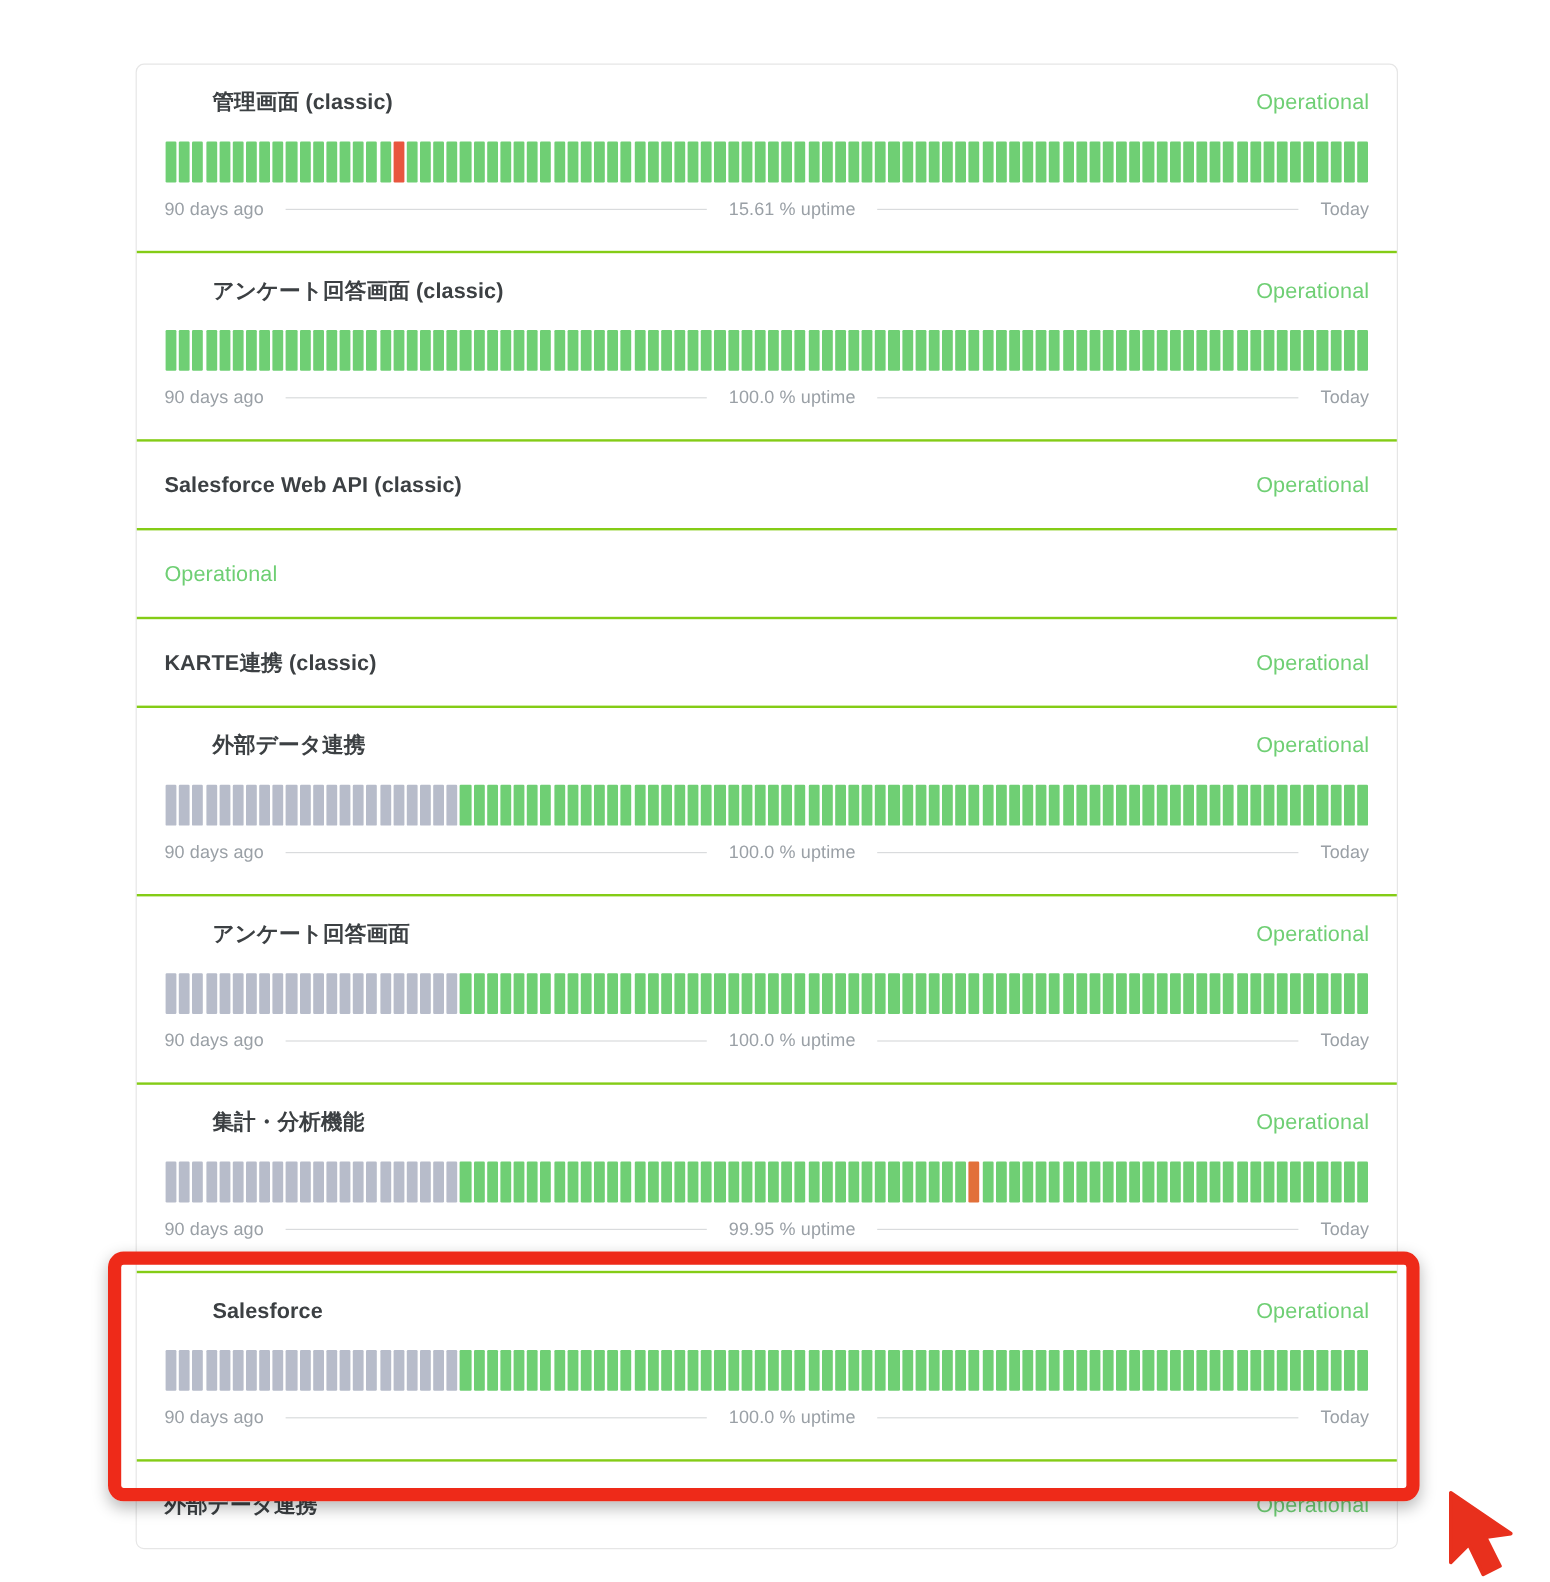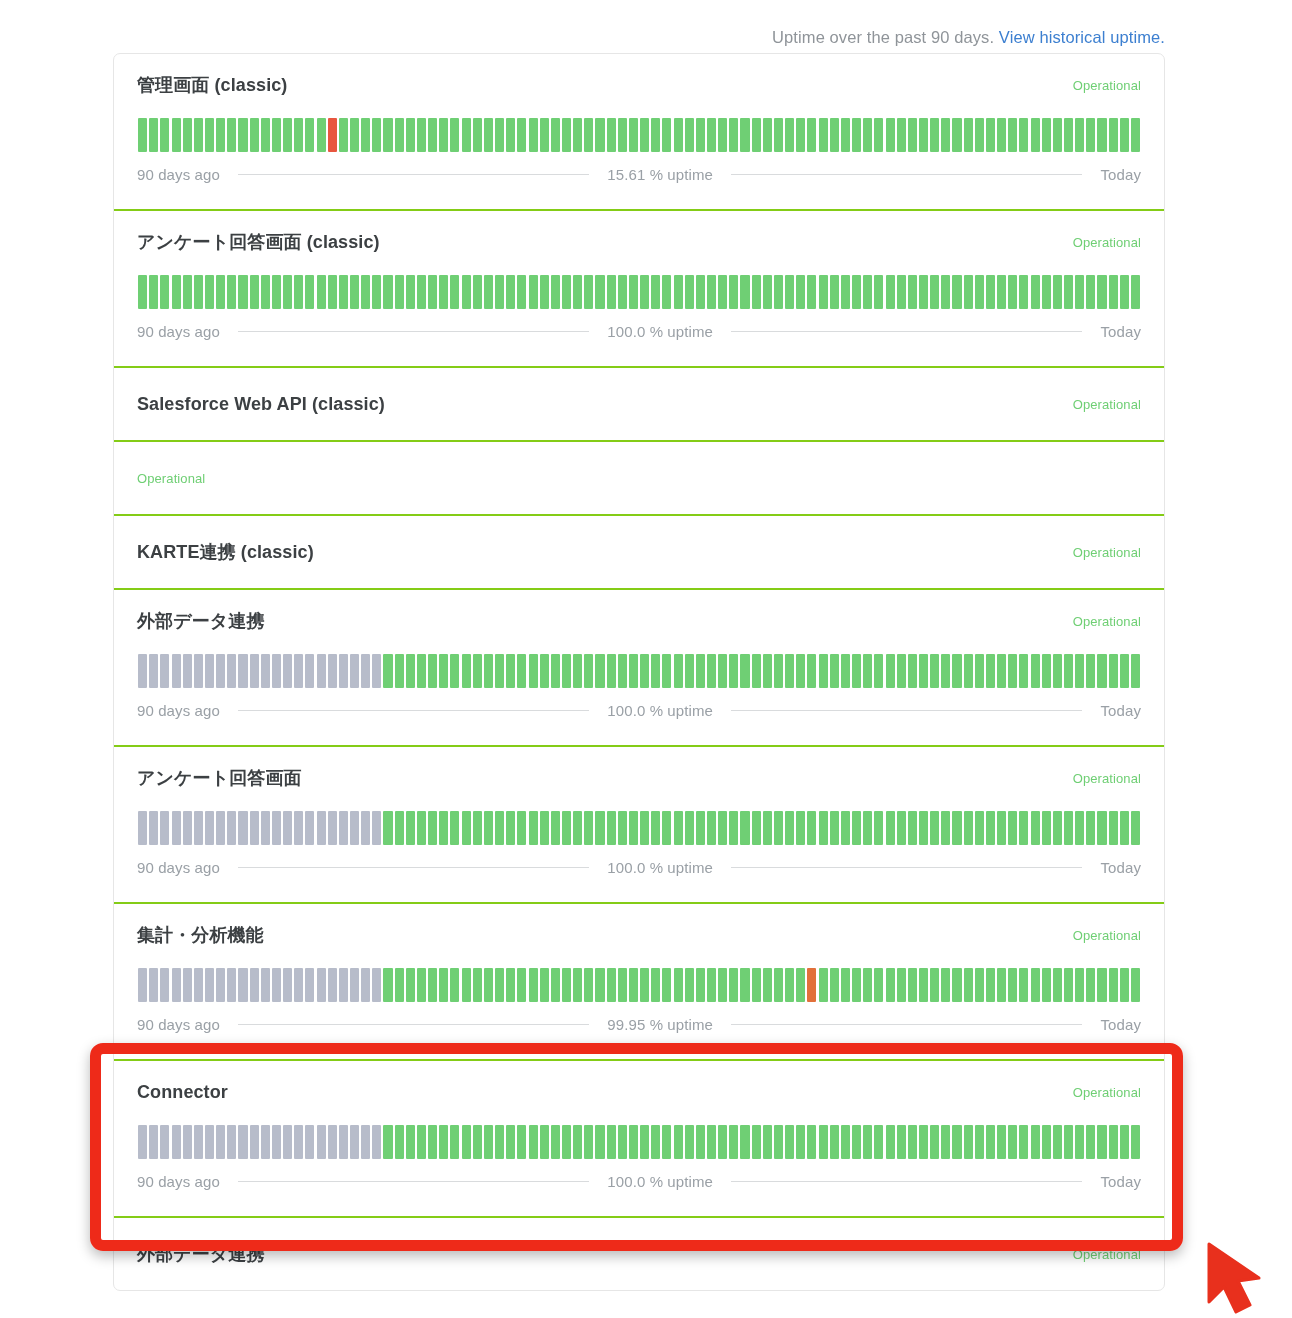--- a/index.html
+++ b/index.html
@@ -52,38 +52,39 @@
   .component-row:first-child { border-top: none; }
 
   .row-head {
     display: flex;
     align-items: center;
     justify-content: space-between;
   }
   
   .component-row.with-graph .row-head {
     height: 62px;
+    margin-left: 40px;
   }
   .component-row.with-graph {
     padding-bottom: 26px;
   }
   
   .component-row.no-graph .row-head {
     height: 72px;
   }
 
   .component-name {
     font-size: 18px;
     font-weight: 700;
     color: #3c4043;
     letter-spacing: .1px;
     white-space: nowrap;
   }
   .component-status {
-    font-size: 13px;
+    font-size: 18px;
     color: #6fcf74;
     white-space: nowrap;
     letter-spacing: .1px;
   }
 
   
   .uptime-graph {
     display: flex;
     align-items: stretch;
     gap: 0;
@@ -142,24 +143,20 @@
     height: 80px;
     z-index: 6;
     pointer-events: none;
   }
 </style>
 </head>
 <body>
 
 <div id="page">
 
-  <div class="uptime-header">
-    <span>Uptime over the past 90 days.</span>
-    <a class="link" href="#">View historical uptime.</a>
-  </div>
 
   <div class="components-card" id="components-card">
       <div class="component-row with-graph">
         <div class="row-head">
           <div class="component-name">管理画面 (classic)</div>
           <div class="component-status">Operational</div>
         </div>
         <div class="uptime-graph">
           <span class="tick up"></span>
           <span class="tick up"></span>
@@ -692,21 +689,21 @@
         <div class="uptime-legend">
           <span class="legend-label">90 days ago</span>
           <span class="rule"></span>
           <span class="legend-label">99.95 % uptime</span>
           <span class="rule"></span>
           <span class="legend-label">Today</span>
         </div>
       </div>
       <div class="component-row with-graph">
         <div class="row-head">
-          <div class="component-name">Connector</div>
+          <div class="component-name">Salesforce</div>
           <div class="component-status">Operational</div>
         </div>
         <div class="uptime-graph">
           <span class="tick nodata"></span>
           <span class="tick nodata"></span>
           <span class="tick nodata"></span>
           <span class="tick nodata"></span>
           <span class="tick nodata"></span>
           <span class="tick nodata"></span>
           <span class="tick nodata"></span>

